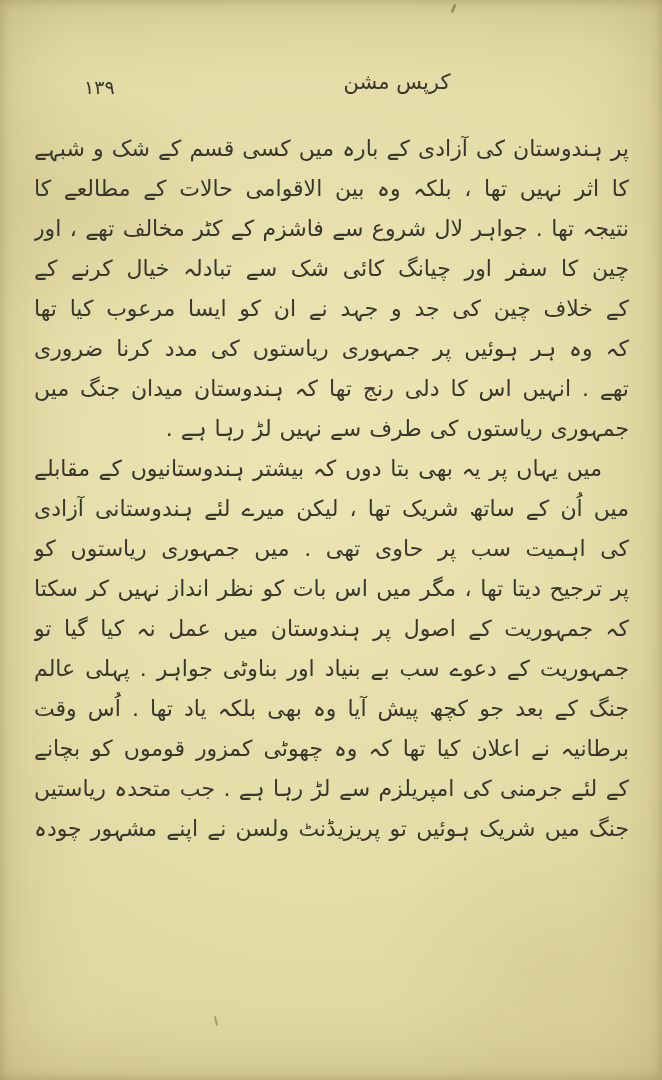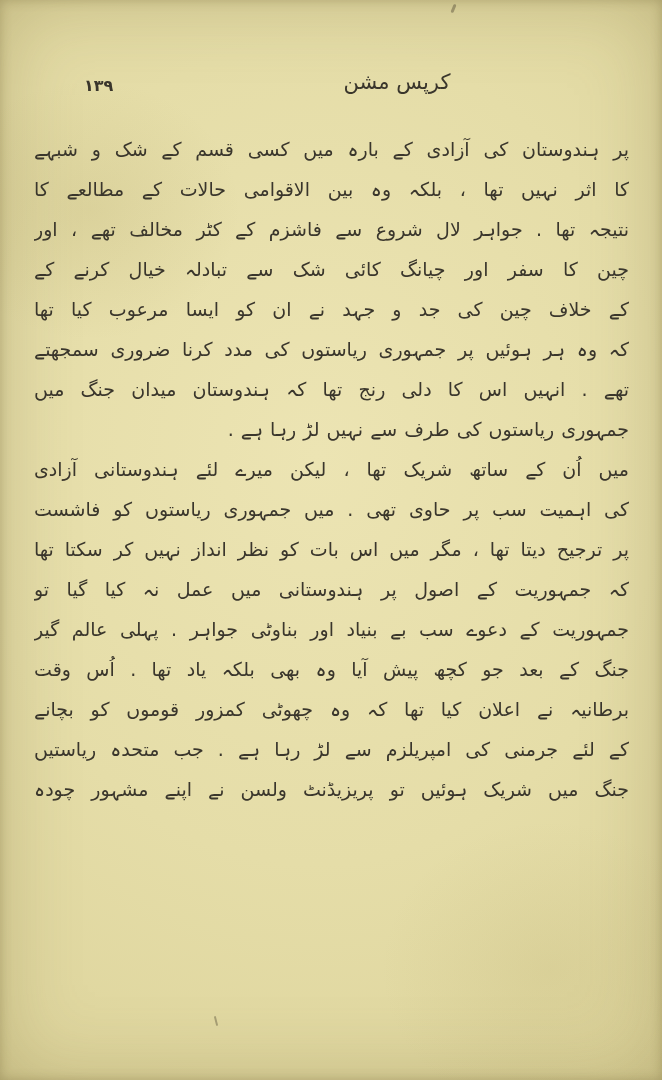--- a/index.html
+++ b/index.html
@@ -31,44 +31,43 @@
     background: radial-gradient(closest-side, rgba(150,135,70,.14), rgba(150,135,70,0));
   }
   .stain.br {
     left: 380px; top: 820px; width: 340px; height: 300px;
     background: radial-gradient(closest-side, rgba(150,135,70,.10), rgba(150,135,70,0));
   }
 
   .page-number {
     position: absolute;
     top: 76px; left: 84px;
-    font-size: 16px;
+    font-size: 19px;
     letter-spacing: 2px;
     white-space: nowrap;
-    font-weight: bold;
   }
 
   .header-title {
     position: absolute;
     top: 70px; left: 0;
     width: 100%;
     text-align: center;
     transform: translateX(66px);
     font-size: 21px;
     direction: rtl;
     white-space: nowrap;
   }
 
   .body-text {
     position: absolute;
     top: 129px;
     left: 34px;
     right: 33px;
     direction: rtl;
-    font-size: 19px;
+    font-size: 22px;
     line-height: 40px;
   }
 
   .para { margin: 0; }
 
   .line {
     height: 40px;
     overflow: hidden;
     text-align: justify;
     -moz-text-align-last: justify;
@@ -115,24 +114,25 @@
         <div class="line">پر ہندوستان کی آزادی کے بارہ میں کسی قسم کے شک و شبہے</div>
         <div class="line">کا اثر نہیں تھا ، بلکہ وہ بین الاقوامی حالات کے مطالعے کا</div>
         <div class="line">نتیجہ تھا . جواہر لال شروع سے فاشزم کے کٹر مخالف تھے ، اور</div>
         <div class="line">چین کا سفر اور چیانگ کائی شک سے تبادلہ خیال کرنے کے</div>
         <div class="line">کے خلاف چین کی جد و جہد نے ان کو ایسا مرعوب کیا تھا</div>
         <div class="line">کہ وہ ہر ہوئیں پر جمہوری ریاستوں کی مدد کرنا ضروری سمجھتے</div>
         <div class="line">تھے . انہیں اس کا دلی رنج تھا کہ ہندوستان میدان جنگ میں</div>
         <div class="line para-end">جمہوری ریاستوں کی طرف سے نہیں لڑ رہا ہے .</div>
       </div>
       <div class="para">
+        <div class="line indent">میں یہاں پر یہ بھی بتا دوں کہ بیشتر ہندوستانیوں کے مقابلے</div>
         <div class="line">میں اُن کے ساتھ شریک تھا ، لیکن میرے لئے ہندوستانی آزادی</div>
         <div class="line">کی اہمیت سب پر حاوی تھی . میں جمہوری ریاستوں کو فاشست طاقتوں</div>
         <div class="line">پر ترجیح دیتا تھا ، مگر میں اس بات کو نظر انداز نہیں کر سکتا تھا</div>
-        <div class="line">کہ جمہوریت کے اصول پر ہندوستانی میں عمل نہ کیا گیا تو</div>
+        <div class="line">کہ جمہوریت کے اصول پر ہندوستان میں عمل نہ کیا گیا تو</div>
         <div class="line">جمہوریت کے دعوے سب بے بنیاد اور بناوٹی جواہر . پہلی عالم گیر</div>
         <div class="line">جنگ کے بعد جو کچھ پیش آیا وہ بھی بلکہ یاد تھا . اُس وقت</div>
         <div class="line">برطانیہ نے اعلان کیا تھا کہ وہ چھوٹی کمزور قوموں کو بچانے</div>
         <div class="line">کے لئے جرمنی کی امپریلزم سے لڑ رہا ہے . جب متحدہ ریاستیں</div>
         <div class="line">جنگ میں شریک ہوئیں تو پریزیڈنٹ ولسن نے اپنے مشہور چودہ</div>
       </div>
     </div>
 </div>
 
 </body></html>

